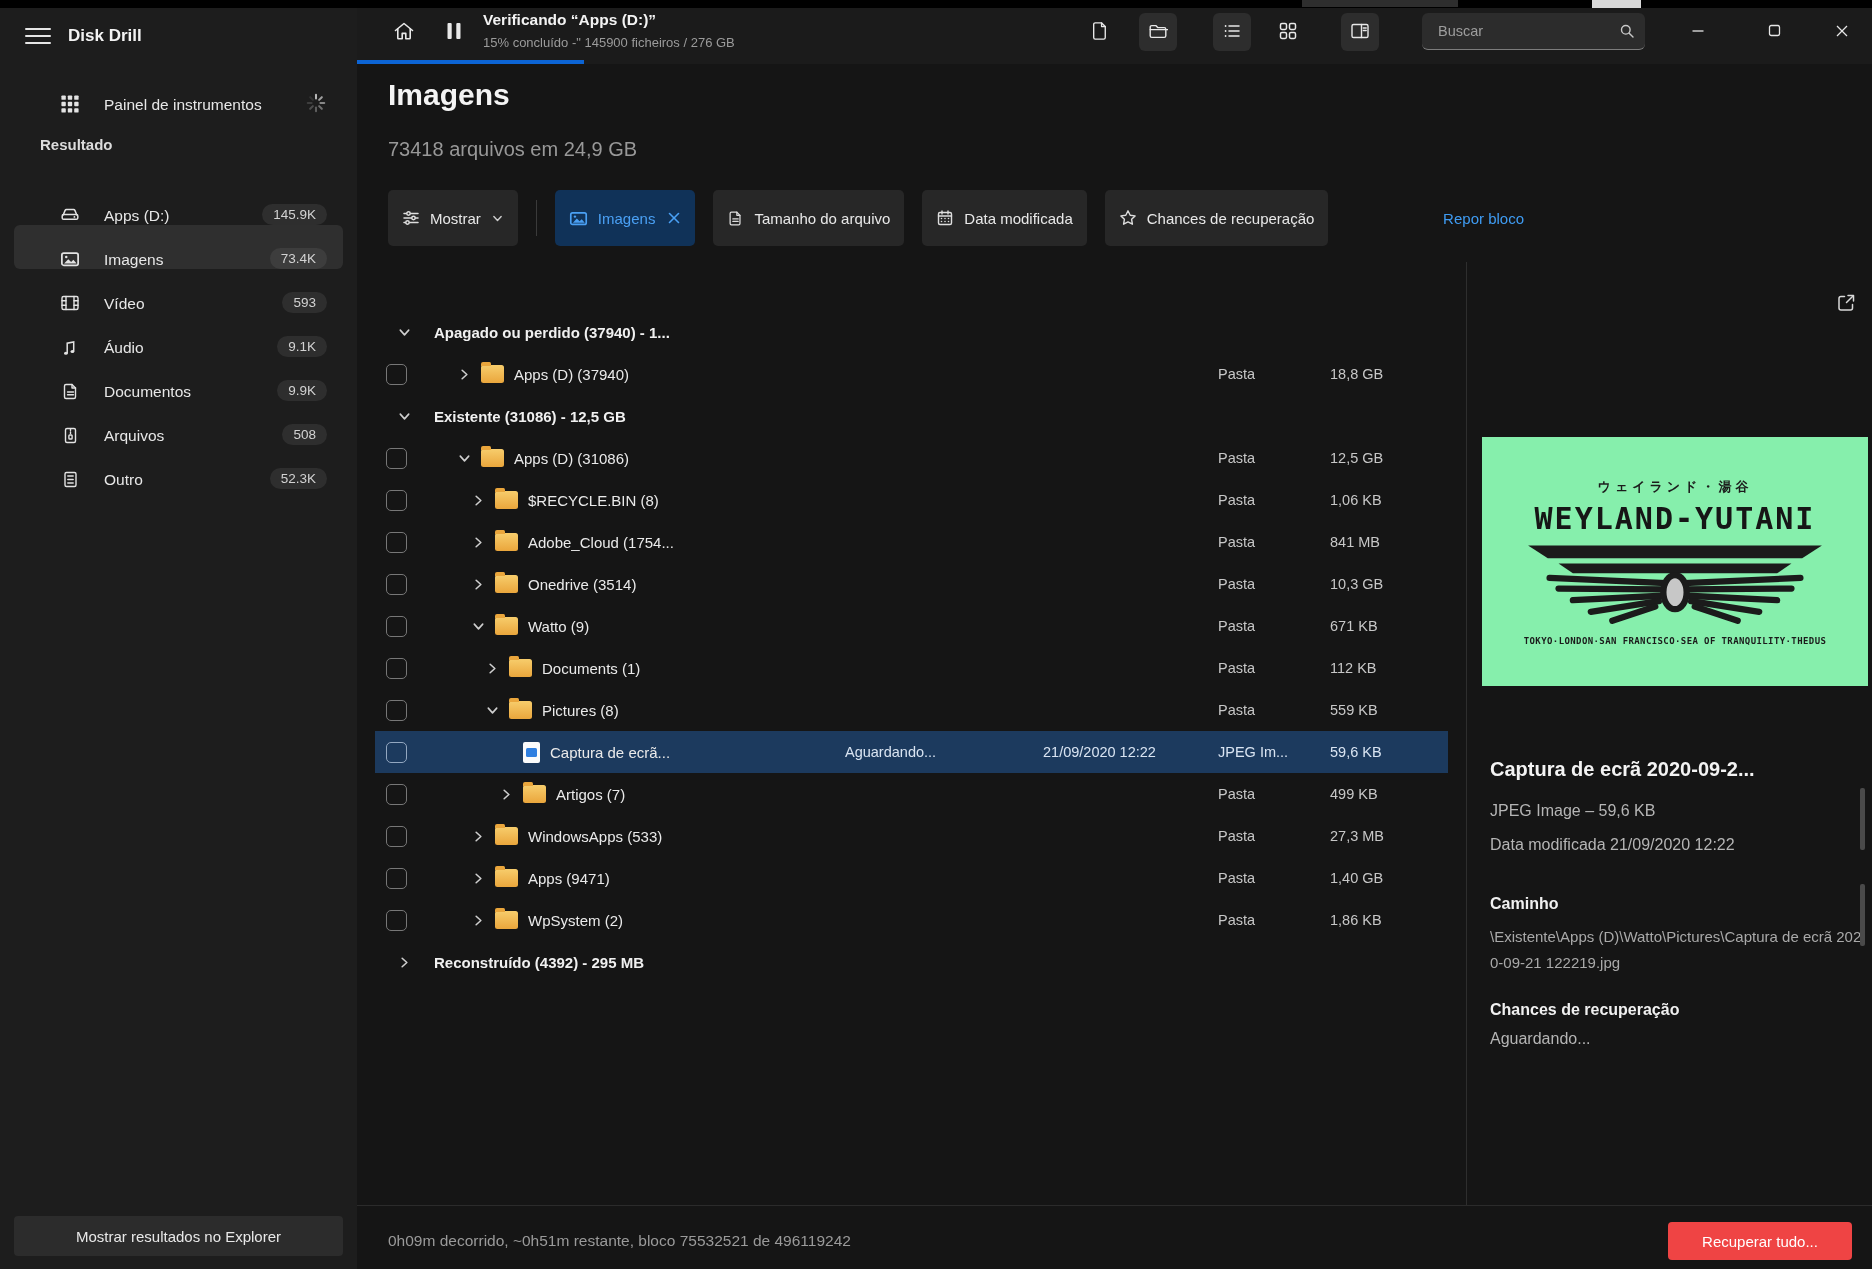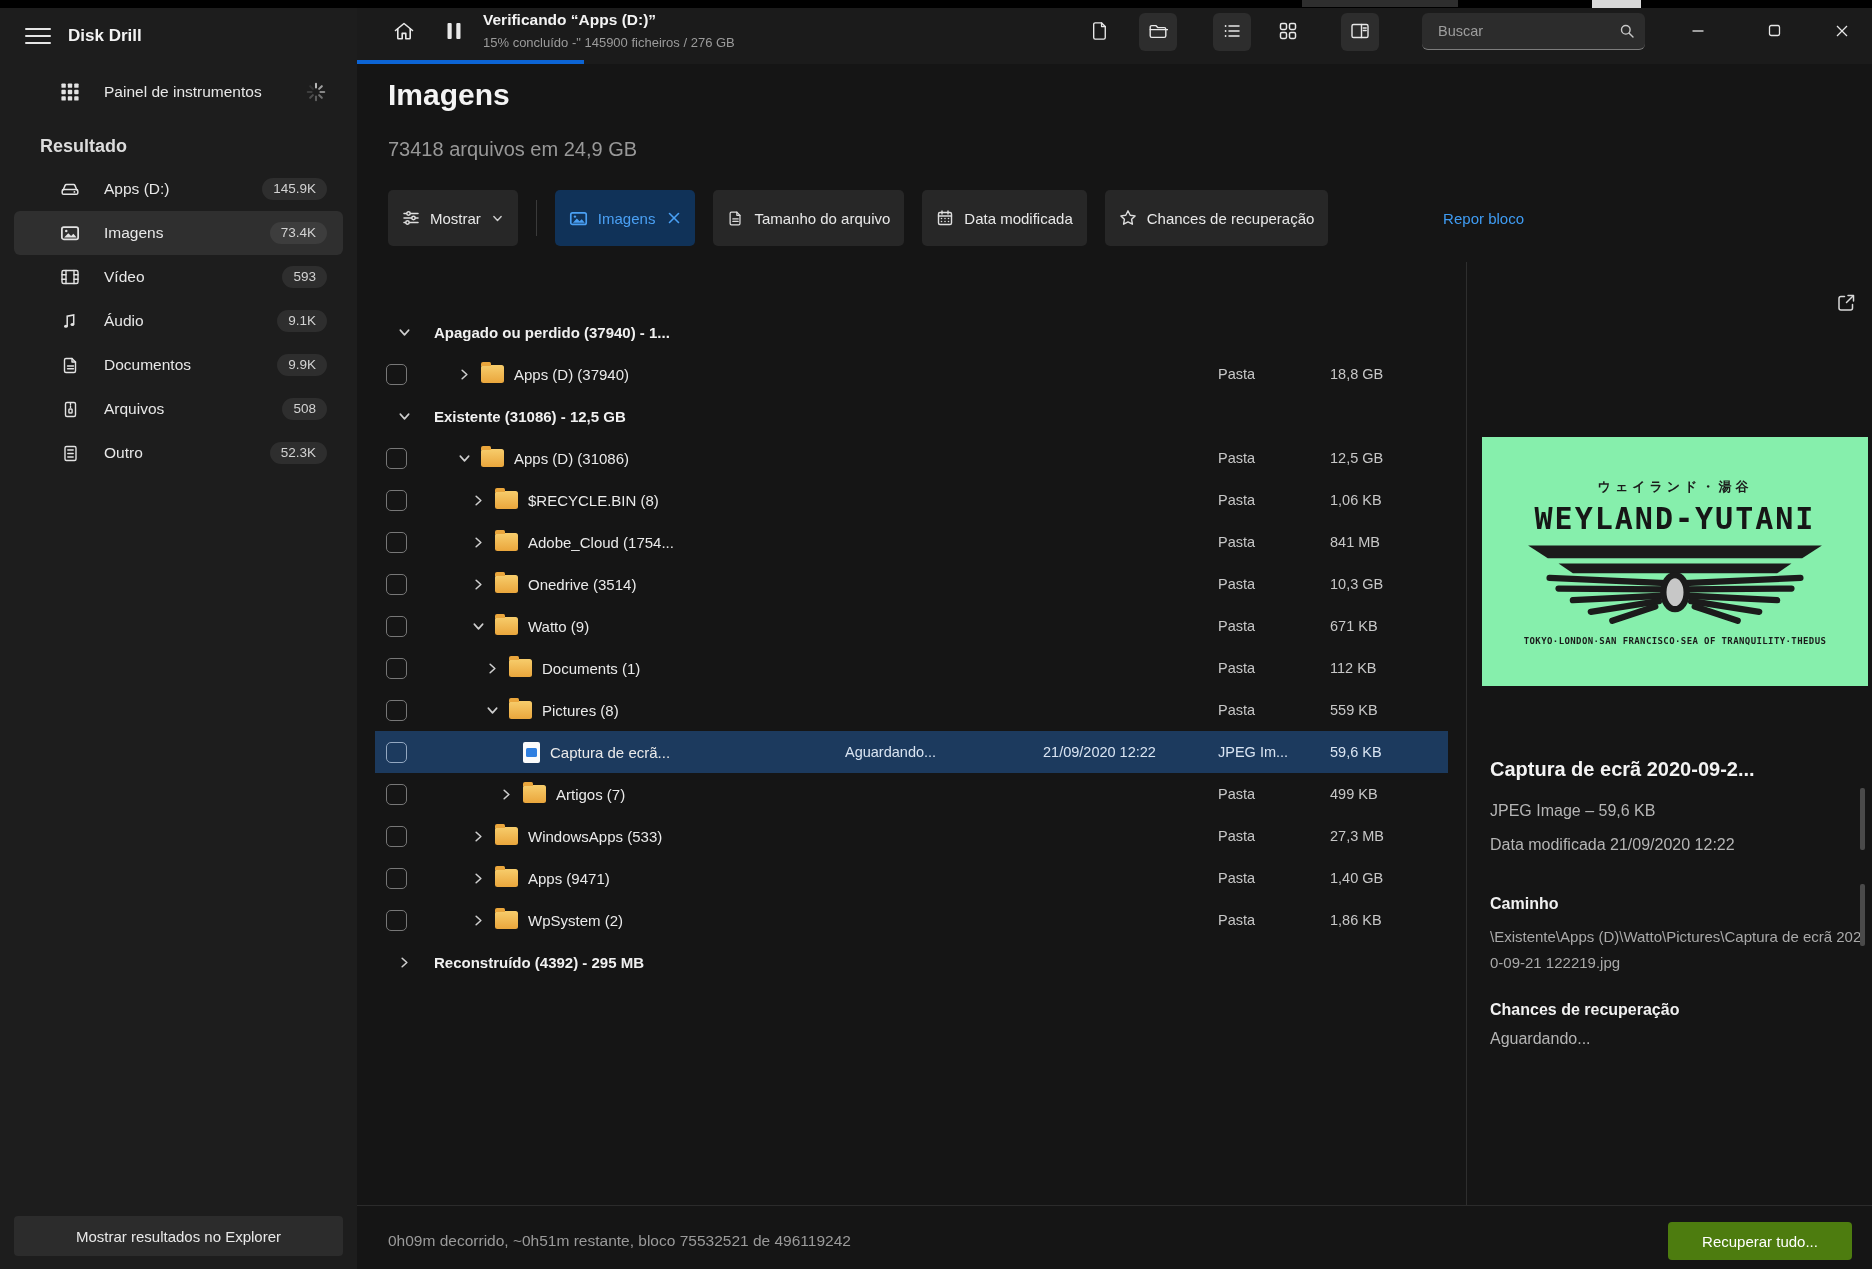--- a/index.html
+++ b/index.html
@@ -11,30 +11,30 @@
   .sliver{position:absolute;top:0;height:8px;background:#d8d8d8}
   .sliver2{position:absolute;top:0;height:7px;background:#3a3a3a;opacity:.8}
 
   
   .sidebar{position:absolute;left:0;top:0;width:357px;height:1269px;background:#1d1d1d;z-index:2}
   .sb-top{position:absolute;left:0;top:14px;width:100%;height:44px;display:flex;align-items:center}
   .hamburger{margin-left:18px;width:40px;height:34px;display:flex;flex-direction:column;justify-content:center;
              gap:5px;background:none;border:0;cursor:pointer;padding:0 7px;border-radius:4px}
   .hamburger i{display:block;height:2px;background:#e6e6e6;border-radius:1px}
   .sb-apptitle{margin-left:10px;font-size:17px;font-weight:700;color:#f2f2f2}
-  .side-row{display:flex;align-items:center;height:44px;margin:0 14px;padding:0 16px 0 44px;border-radius:6px;cursor:pointer}
+  .side-row{display:flex;align-items:flex-end;height:44px;margin:0 14px;padding:0 16px 0 44px;border-radius:6px;cursor:pointer}
   .side-row .ic{width:24px;display:flex;justify-content:center;color:#e3e3e3;flex:none}
   .side-row .lbl{margin-left:22px;font-size:15.5px;color:#e7e7e7;white-space:nowrap}
   .side-row .badge{margin-left:auto;background:#2e2e2e;color:#d2d2d2;font-size:13.5px;
                    padding:4px 11px;border-radius:12px;line-height:1}
   .side-row.selected{background:#2f2f2f}
   .side-row.selected .badge{background:#3d3d3d}
   .dash{margin-top:70px}
   .dash .spin{margin-left:auto;display:flex}
-  .section-label{margin:22px 0 10px 40px;font-size:18px;font-weight:700;color:#dcdcdc}
+  .section-label{margin:22px 0 28px 40px;font-size:15px;font-weight:700;color:#dcdcdc}
   .sb-footer{position:absolute;left:14px;right:14px;bottom:13px;height:40px;background:#2c2c2c;border:0;
              border-radius:4px;color:#e8e8e8;font-size:15px;font-family:inherit;cursor:pointer}
 
   
   .titlebar{position:absolute;left:357px;top:0;width:1515px;height:64px;background:#1b1b1b;z-index:3}
   .tb-btn{position:absolute;top:13px;width:38px;height:38px;border:0;background:none;border-radius:6px;
           display:flex;align-items:center;justify-content:center;color:#e8e8e8;cursor:pointer}
   .tb-btn.raised{background:#2d2d2d}
   .scan-title{position:absolute;left:126px;top:11px;font-size:15.5px;font-weight:700;color:#f3f3f3;white-space:nowrap}
   .scan-status{position:absolute;left:126px;top:35px;font-size:13px;color:#9b9b9b;white-space:nowrap}
@@ -110,21 +110,21 @@
   .pv-name{position:absolute;left:1133px;top:694px;font-size:20px;font-weight:700;color:#f3f3f3;white-space:nowrap}
   .pv-line{position:absolute;left:1133px;font-size:16px;color:#b5b5b5;white-space:nowrap}
   .pv-h{position:absolute;left:1133px;font-size:16px;font-weight:700;color:#f0f0f0}
   .pv-path{position:absolute;left:1133px;top:860px;width:372px;font-size:15px;line-height:1.75;color:#a9a9a9;word-break:break-all}
   .pv-scroll{position:absolute;left:1503px;top:724px;width:5px;height:170px}
   .pv-scroll i{position:absolute;left:0;width:5px;background:#4a4a4a;border-radius:2px}
 
   
   .statusbar{position:absolute;left:0;right:0;top:1141px;bottom:0;border-top:1px solid #2b2b2b}
   .status-text{position:absolute;left:31px;top:26px;font-size:15.5px;color:#9a9a9a;white-space:nowrap}
-  .recover-btn{position:absolute;left:1311px;top:16px;width:184px;height:38px;background:#4d7c0f;border:0;
+  .recover-btn{position:absolute;left:1311px;top:16px;width:184px;height:38px;background:#ef4444;border:0;
                border-radius:4px;color:#fff;font-size:15px;font-family:inherit;cursor:pointer}
 </style>
 </head>
 <body>
 
 <div class="desktop-strip">
   <div class="sliver2" style="left:1302px;width:156px"></div>
   <div class="sliver" style="left:1592px;width:49px"></div>
 </div>
 

